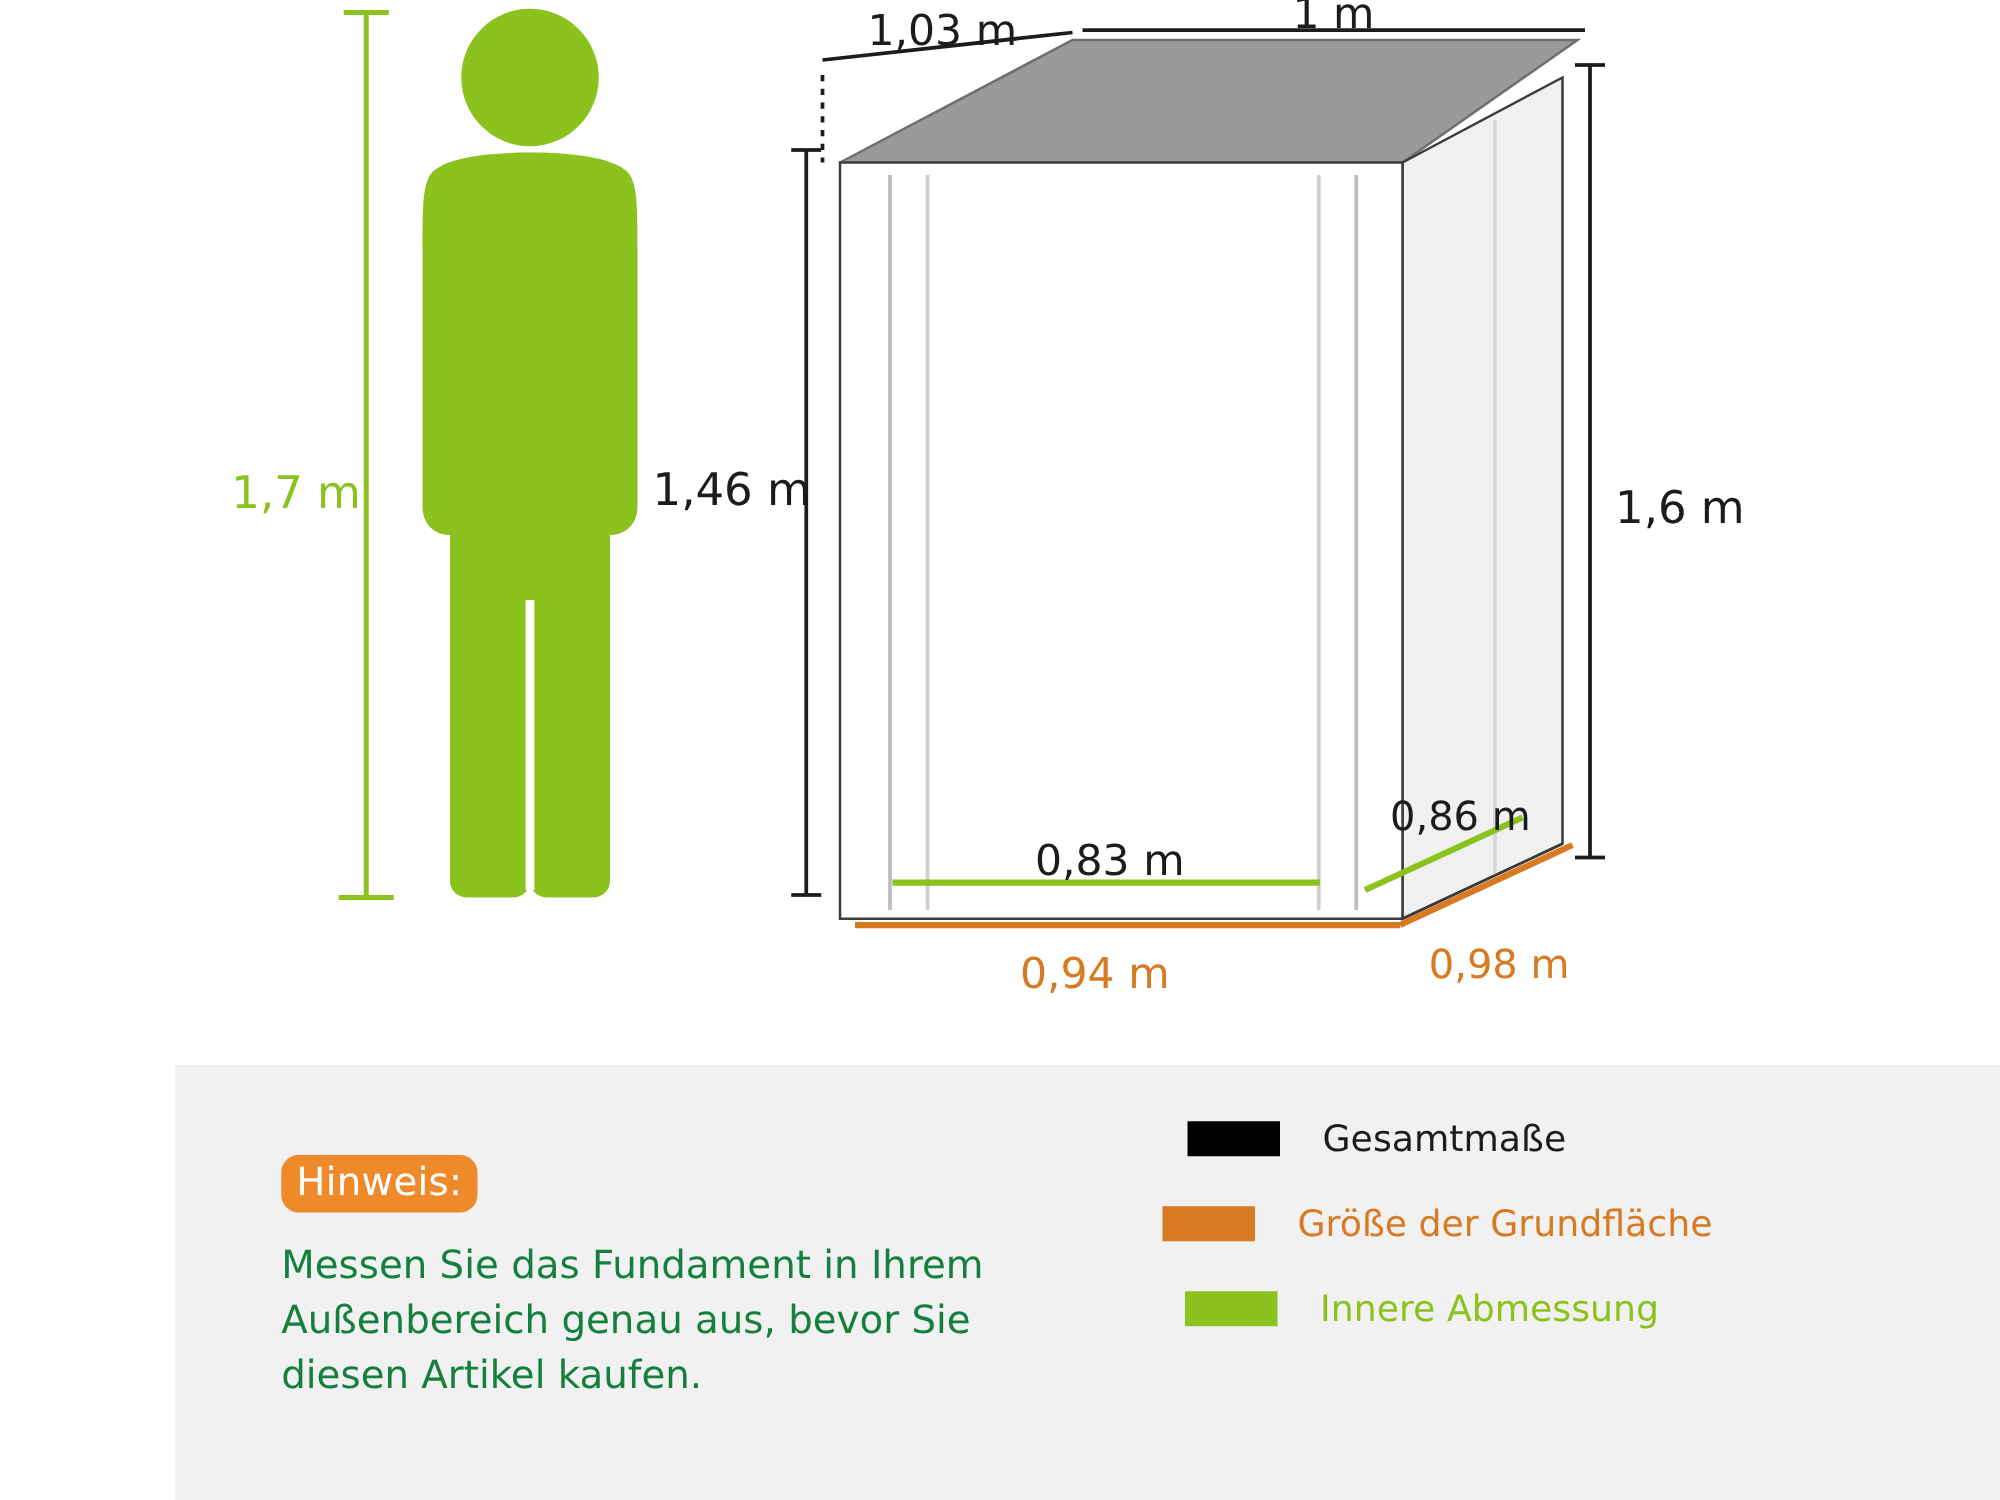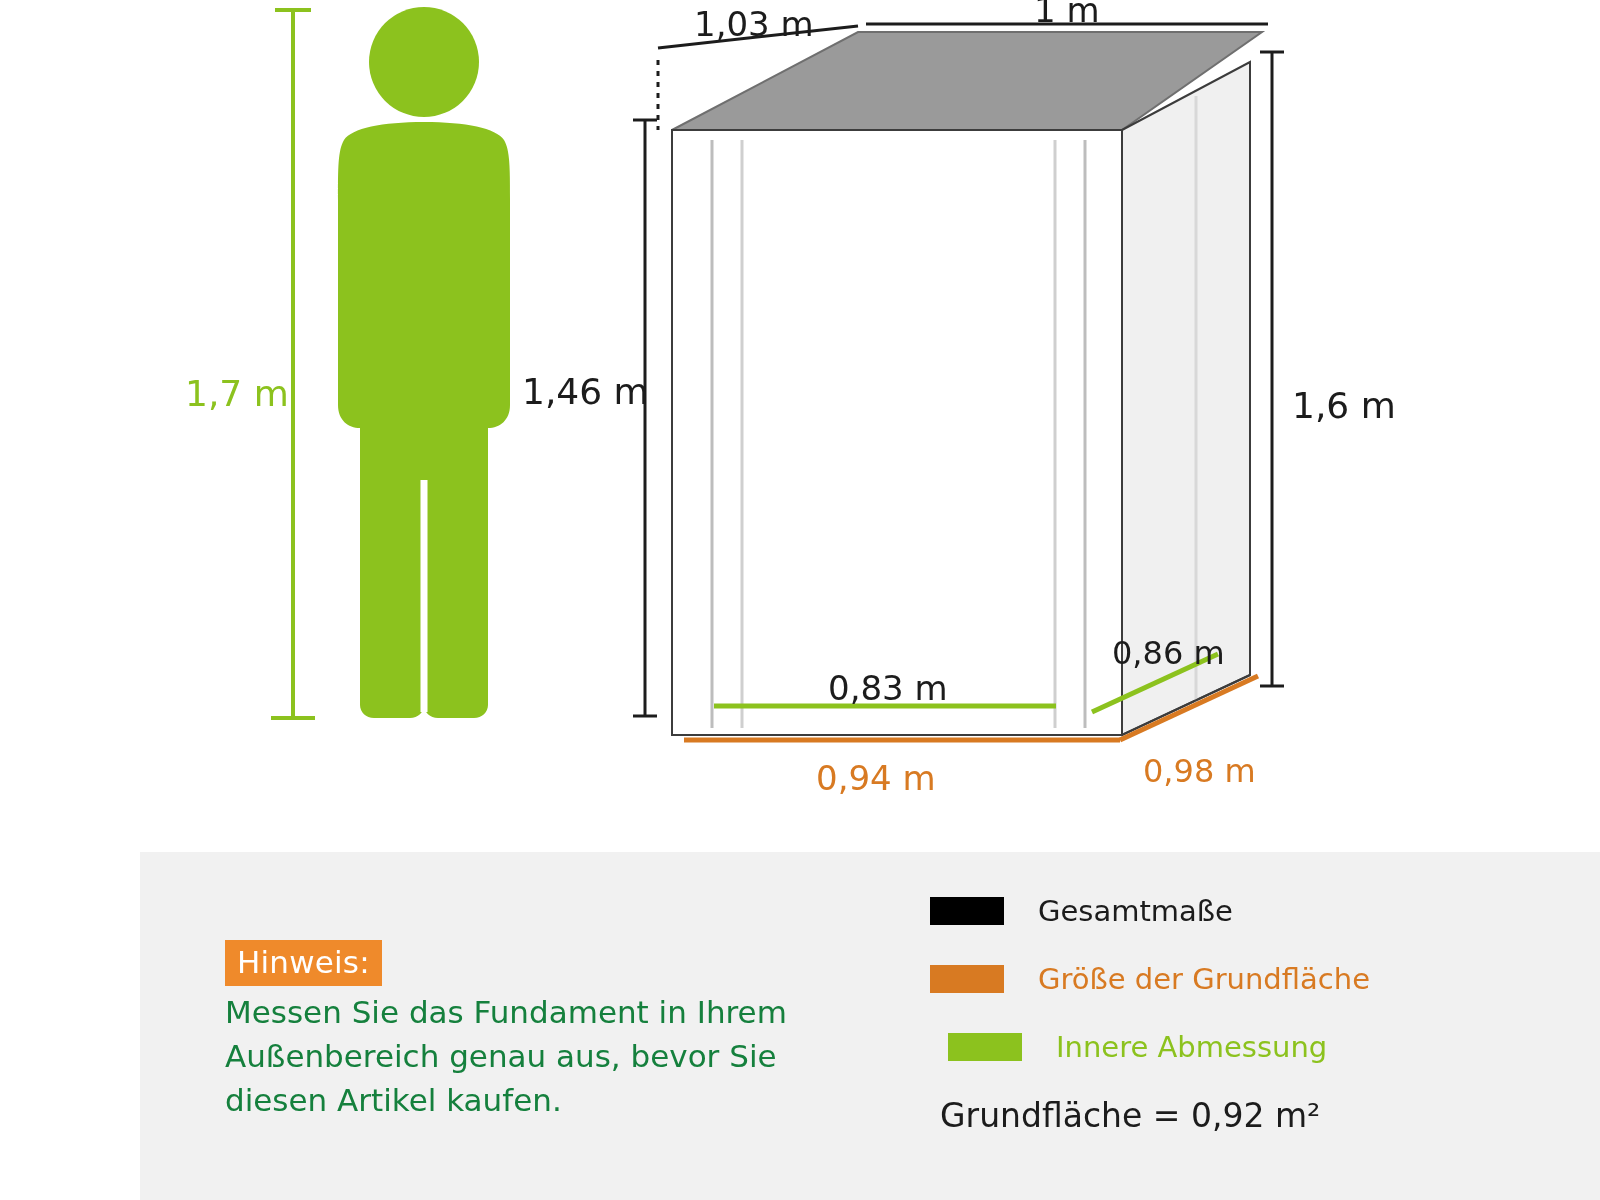--- a/index.html
+++ b/index.html
@@ -32,26 +32,26 @@
     position: absolute;
     left: 140px;
     top: 852px;
     width: 1460px;
     height: 348px;
     background: #f1f1f1;
   }
   #hinweis-badge {
     position: absolute;
     left: 85px;
-    top: 88px;
+    top: 72px;
     background: #ef8a2b;
     color: #ffffff;
     font-size: 31px;
     padding: 4px 12px 6px 12px;
-    border-radius: 0;
+    border-radius: 14px;
     letter-spacing: 0.2px;
   }
   #hinweis-text {
     position: absolute;
     left: 85px;
     top: 138px;
     width: 650px;
     font-size: 31px;
     line-height: 44px;
     color: #15803d;
@@ -63,21 +63,21 @@
   }
   .legend-swatch {
     width: 74px;
     height: 28px;
     margin-right: 34px;
   }
   .legend-label {
     font-size: 29px;
     white-space: nowrap;
   }
-  #legend-1 { left: 790px; top: 42px; text-align: right; }
+  #legend-1 { left: 810px; top: 42px; text-align: right; }
   #legend-2 { left: 790px; top: 110px; text-align: center; }
   #legend-3 { left: 790px; top: 178px; margin-left: 18px; }
   #area-line {
     position: absolute;
     left: 800px;
     top: 244px;
     font-size: 33px;
     color: #1c1c1c;
     white-space: nowrap;
   }
@@ -189,17 +189,16 @@
     <div class="legend-row" id="legend-2">
       <div class="legend-swatch" style="background:#d87a22"></div>
       <div class="legend-label" style="color:#d87a22">Größe der Grundfläche</div>
     </div>
 
     <div class="legend-row" id="legend-3">
       <div class="legend-swatch" style="background:#8cc21e"></div>
       <div class="legend-label" style="color:#8cc21e">Innere Abmessung</div>
     </div>
 
-    <div id="area-line">Grundfläche  = 0,92 m²</div>
 
   </div>
 
 </div>
 
 </body></html>

